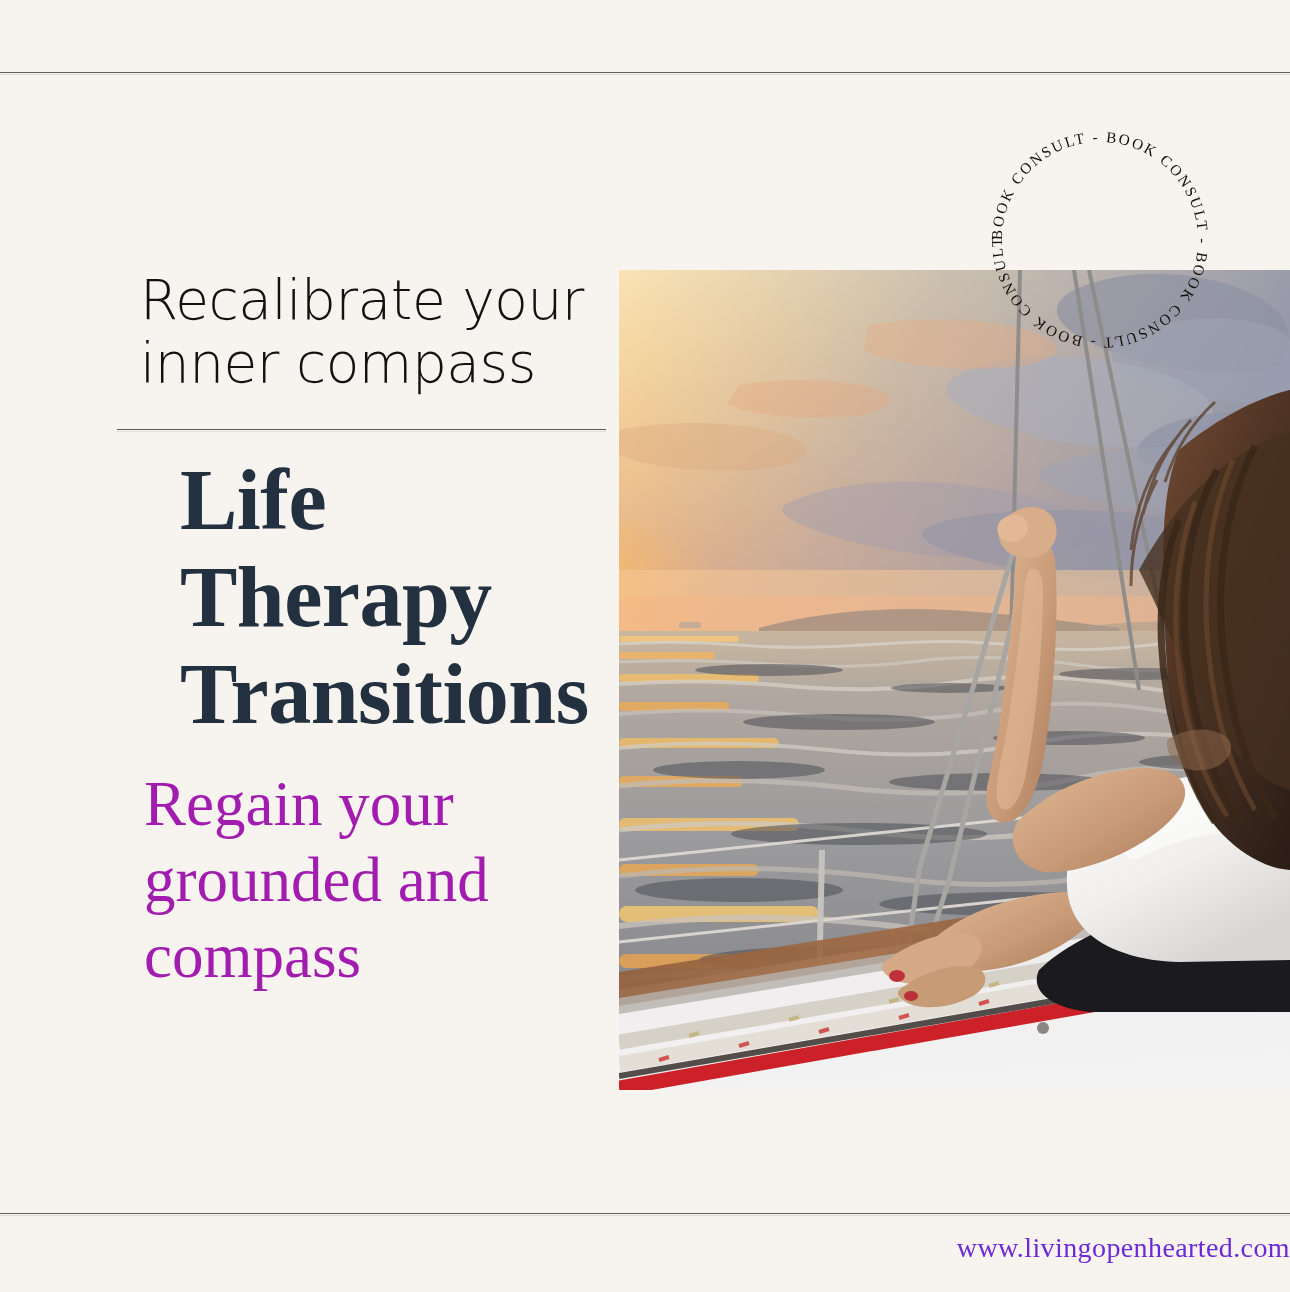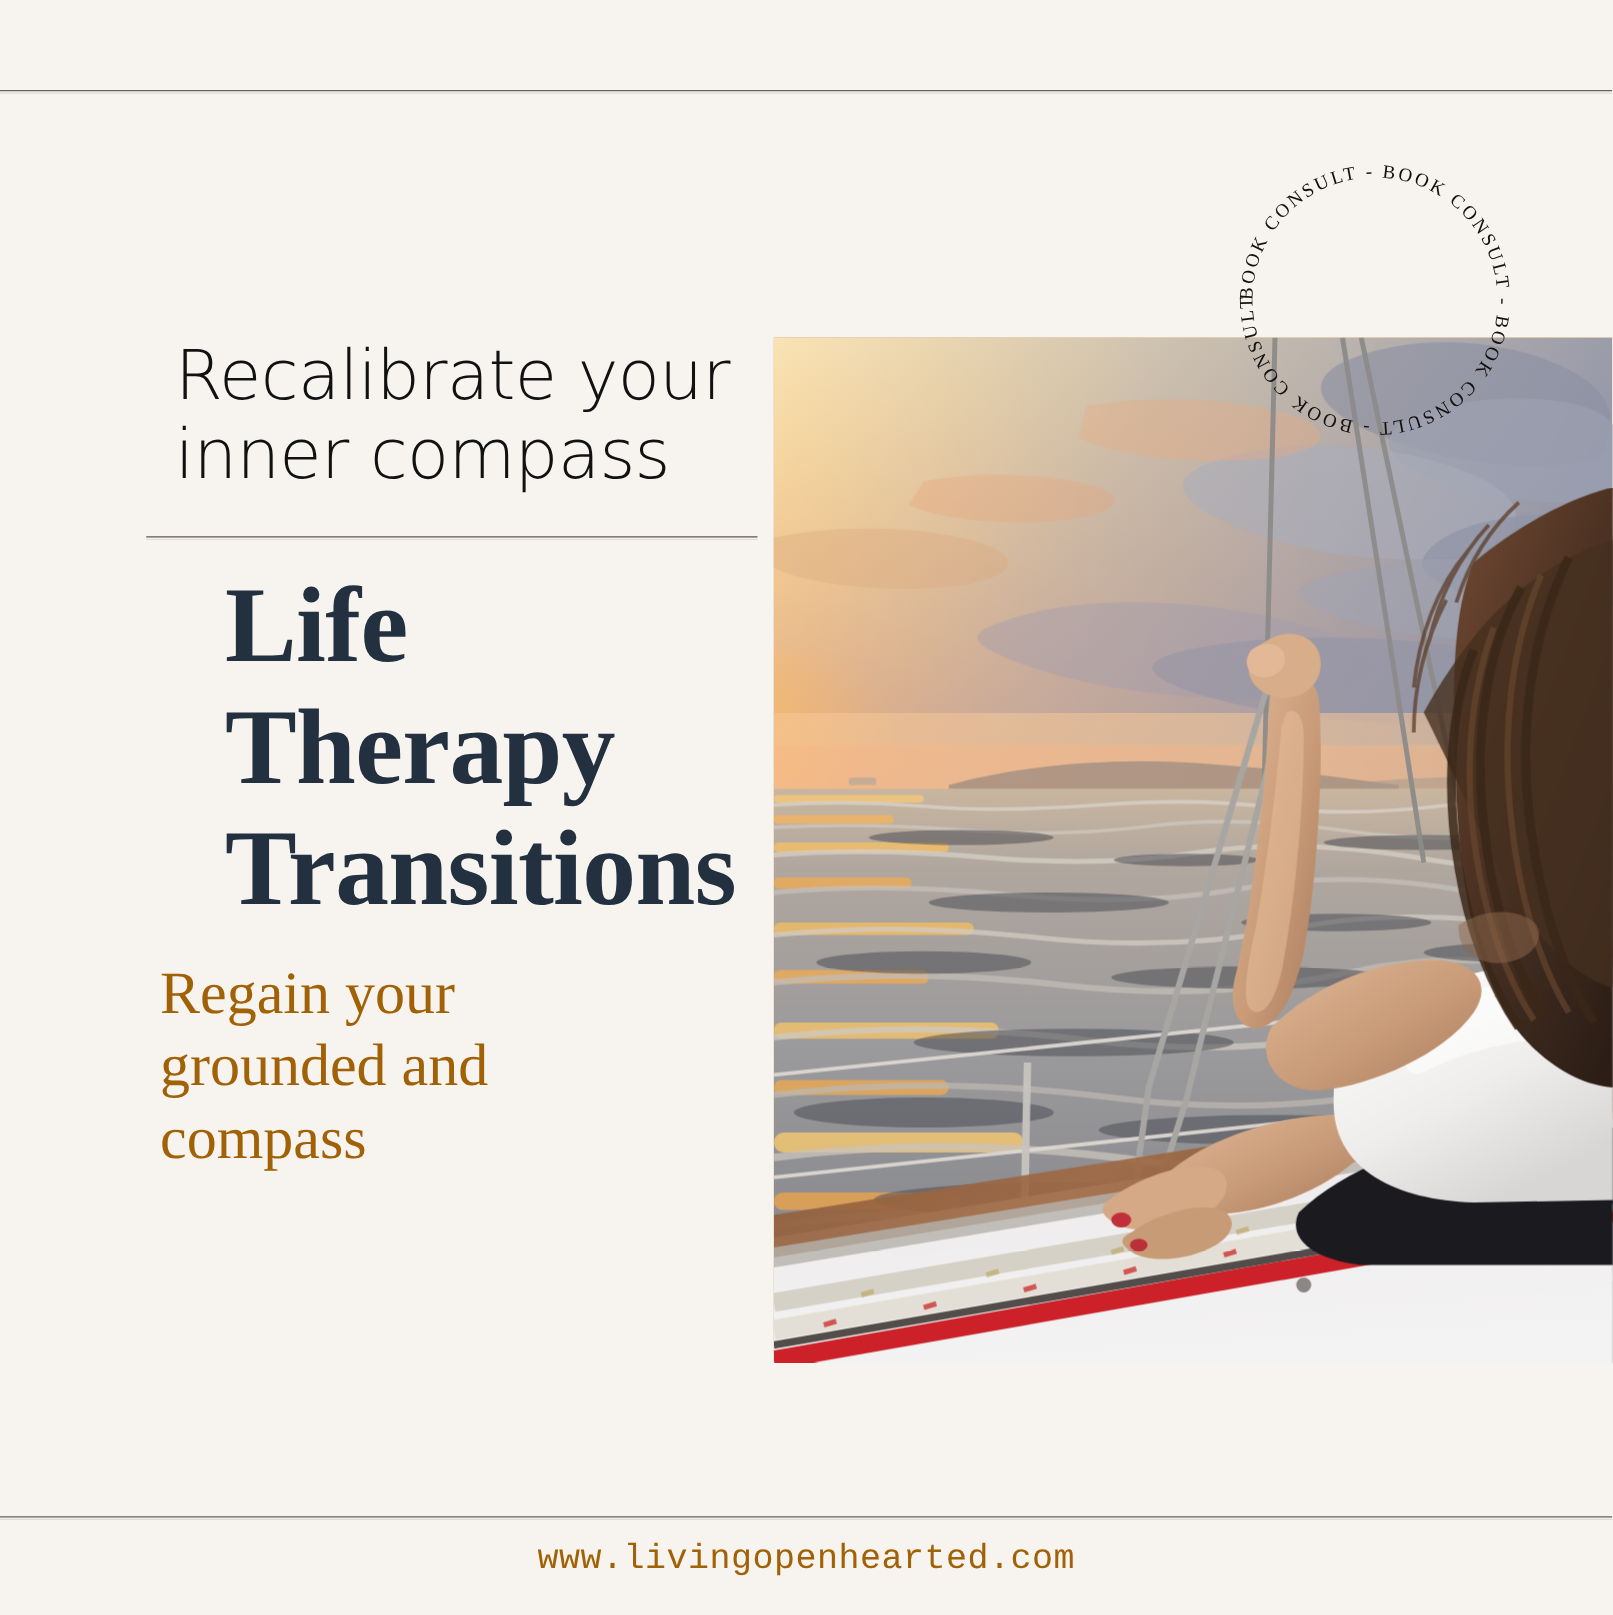--- a/index.html
+++ b/index.html
@@ -56,50 +56,50 @@
     position:absolute;left:144px;top:452px;width:470px;
     font-family:"Liberation Serif", serif;
     font-weight:700;
     font-size:86px;
     line-height:1.13;
     letter-spacing:-0.5px;
     color:#22303f;
     margin-left:36px;
   }
   .subtitle{
-    position:absolute;left:128px;top:766px;width:430px;
+    position:absolute;left:144px;top:766px;width:430px;
     font-family:"Liberation Serif", serif;
     font-weight:400;
-    font-size:48px;
+    font-size:63px;
     line-height:1.21;
     letter-spacing:0px;
-    color:#a16207;
+    color:#a21caf;
   }
 
   
   .badge{
     position:absolute;left:985px;top:125px;width:230px;height:230px;
   }
   .badge svg{display:block;width:230px;height:230px;}
   .badge text{
     font-family:"Liberation Serif", serif;
     font-size:15.2px;
     letter-spacing:2.1px;
     fill:#14100d;
     font-weight:400;
   }
 
   
   .footer{
     position:absolute;left:0;top:1232px;width:1290px;
-    text-align:center;
-    font-family:Liberation Mono, monospace;
+    text-align:right;
+    font-family:Liberation Serif, serif;
     font-size:28px;
     letter-spacing:.4px;
-    color:#a16207;
+    color:#6d28d9;
   }
 </style>
 </head>
 <body>
 
 <div class="canvas">
 
   <div class="rule top"></div>
   <div class="rule top-shadow"></div>
 

